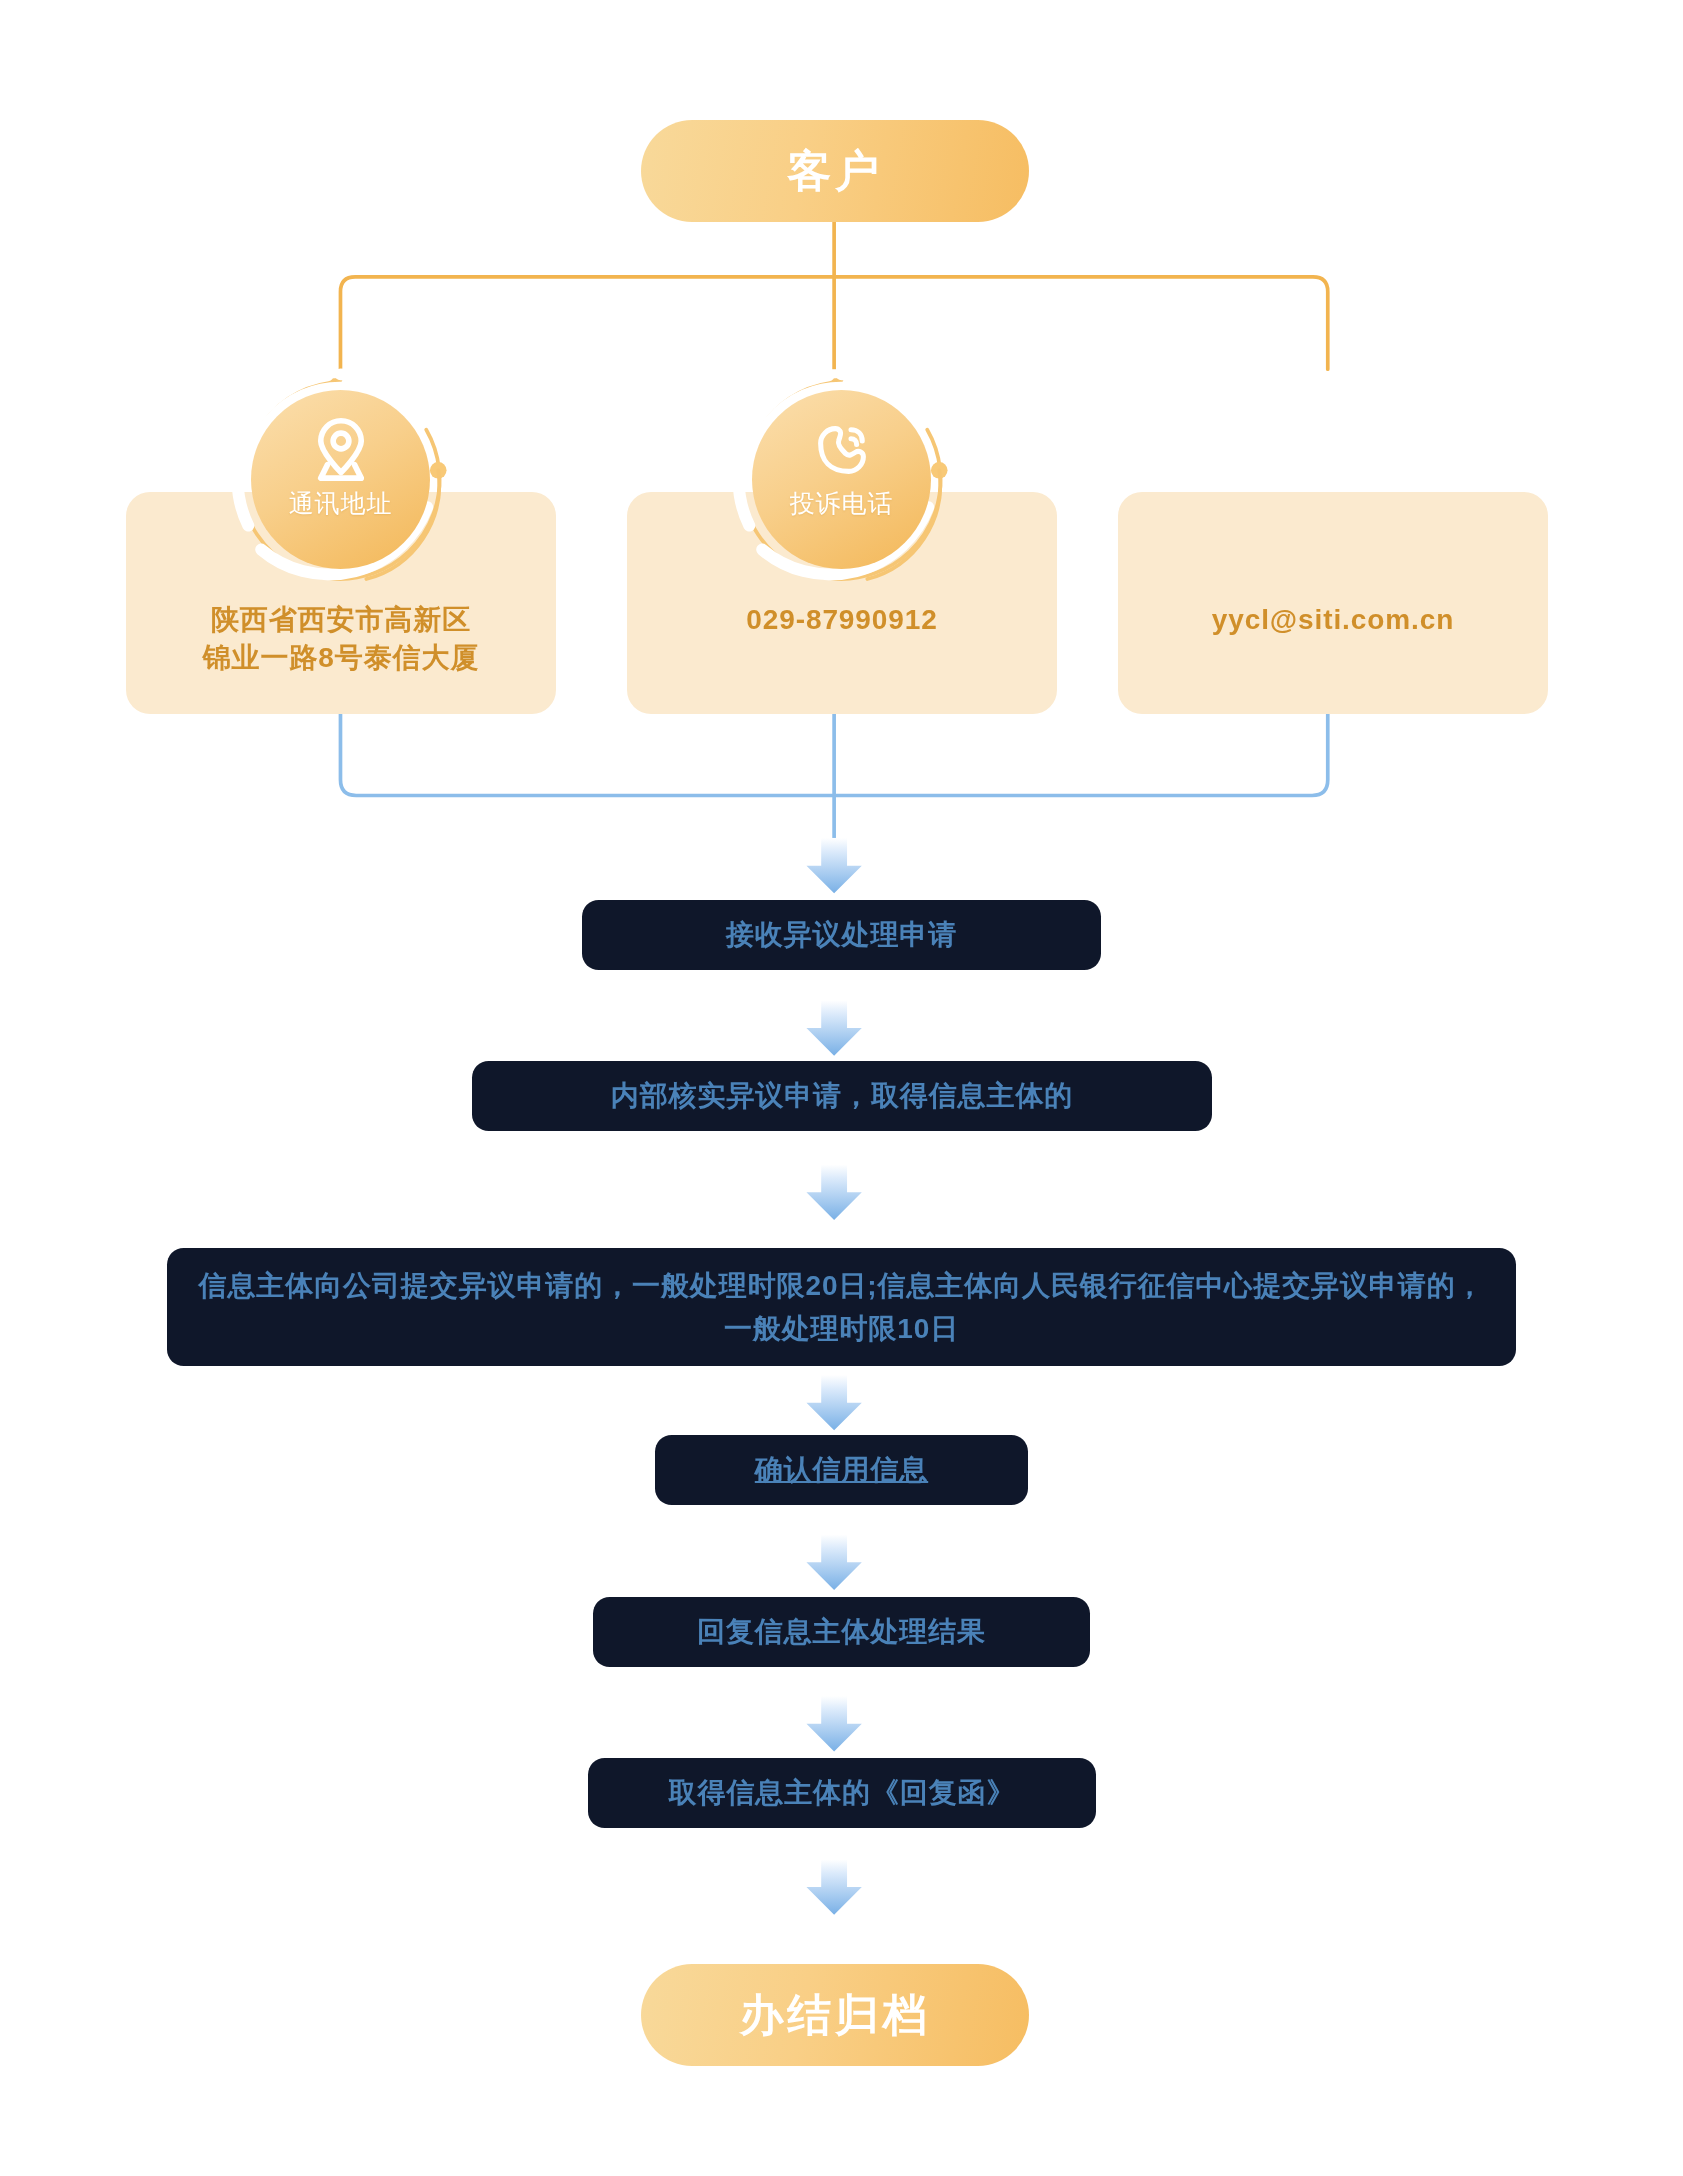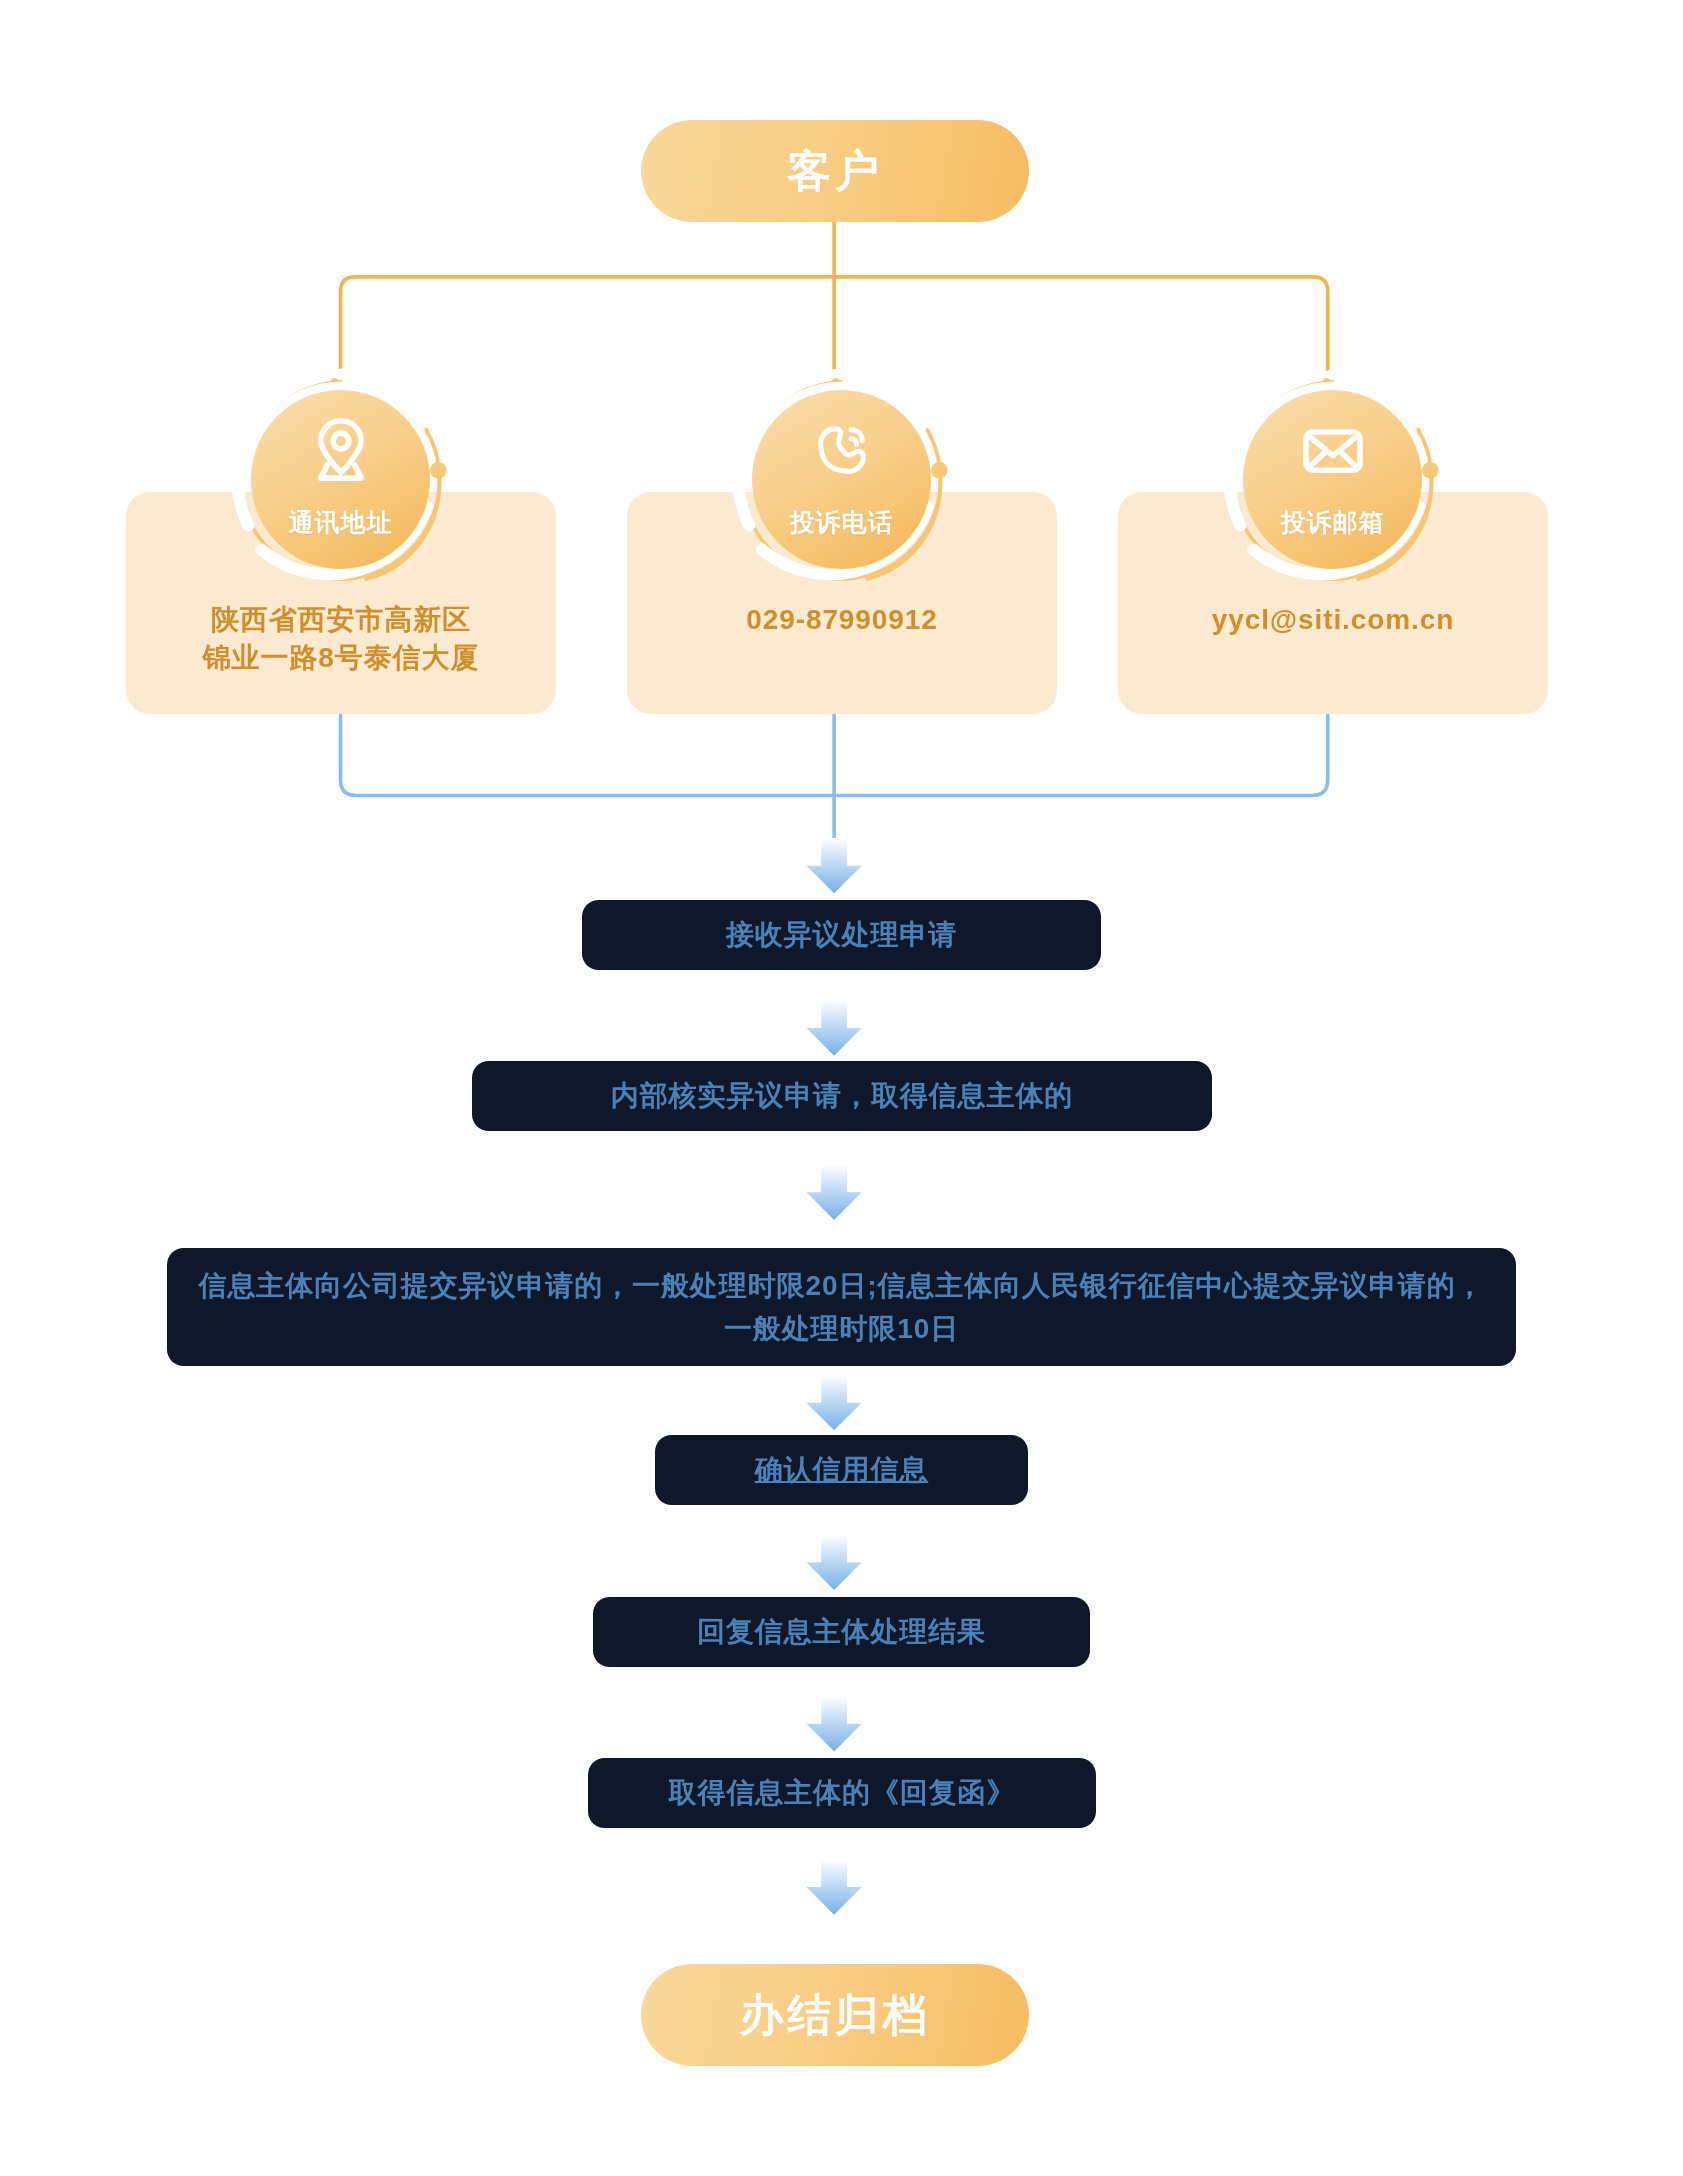--- a/index.html
+++ b/index.html
@@ -100,24 +100,24 @@
     flex-direction: column;
     align-items: center;
     justify-content: flex-start;
   }
   .badge-icon {
     margin-top: 24px;
     width: 72px;
     height: 72px;
   }
   .badge-label {
-    margin-top: 20px;
+    margin-top: 1px;
     color: #ffffff;
     font-size: 25px;
-    font-weight: 700;
+    font-weight: 400;
     letter-spacing: 0.9px;
     text-shadow: 0 0.9px 1.8px rgba(200,140,40,.25);
   }
 
   
   .proc-box {
     position: absolute;
     background: #0f172a;
     border-radius: 16.6px;
     display: flex;
@@ -227,39 +227,20 @@
     <div class="badge-disc">
       <svg class="badge-icon" viewBox="0 0 64 64">
         <path d="M26 13 C19 13 13 19 13 26 C13 42 22 51 38 51 C45 51 51 45 51 38 C51 34 47 32 44 34 C41 36 38 38 35 35 C31 31 28 27 29 24 C30 20 32 17 30 15 C29 13.5 27.5 13 26 13 Z" fill="none" stroke="#ffffff" stroke-width="4.5" stroke-linejoin="round" stroke-linecap="round"></path>
         <path d="M40 14 C46 14 50 18 50 24" fill="none" stroke="#ffffff" stroke-width="4.5" stroke-linecap="round"></path>
         <path d="M40 22 C43 22 45 24 45 27" fill="none" stroke="#ffffff" stroke-width="4.5" stroke-linecap="round"></path>
       </svg>
       <span class="badge-label">投诉电话</span>
     </div>
   </div>
 
-  <div id="badge-email" class="badge">
-    <svg class="badge-rings" viewBox="0 0 244 244">
-      <path d="M 122 14 A 108 108 0 1 0 215 68" stroke="#f6c674" stroke-width="4" fill="none" stroke-linecap="round"></path>
-      <circle cx="228" cy="112" r="9" fill="#f8c977"></circle>
-      <path d="M 228 112 A 106 106 0 0 1 150 230" stroke="#f6c674" stroke-width="4" fill="none" stroke-linecap="round"></path>
-      <path d="M 122 8 A 114 114 0 0 1 206 46" stroke="#ffffff" stroke-width="13" fill="none" stroke-linecap="round"></path>
-      <path d="M 216 152 A 114 114 0 0 1 36 198" stroke="#ffffff" stroke-width="13" fill="none" stroke-linecap="round"></path>
-      <path d="M 22 172 A 114 114 0 0 1 108 9" stroke="#ffffff" stroke-width="13" fill="none" stroke-linecap="round"></path>
-    </svg>
-    <div class="badge-disc">
-      <svg class="badge-icon" viewBox="0 0 64 64">
-        <rect x="8" y="16" width="48" height="34" rx="6" fill="none" stroke="#ffffff" stroke-width="5"></rect>
-        <path d="M11 20 L32 37 L53 20" fill="none" stroke="#ffffff" stroke-width="5" stroke-linecap="round" stroke-linejoin="round"></path>
-        <path d="M11 47 L25 34" fill="none" stroke="#ffffff" stroke-width="5" stroke-linecap="round"></path>
-        <path d="M53 47 L39 34" fill="none" stroke="#ffffff" stroke-width="5" stroke-linecap="round"></path>
-      </svg>
-      <span class="badge-label">投诉邮箱</span>
-    </div>
-  </div>
 
   <div id="proc-1" class="proc-box">
     <span>接收异议处理申请</span>
   </div>
   <div id="proc-2" class="proc-box">
     <span>内部核实异议申请，取得信息主体的</span>
   </div>
   <div id="proc-3" class="proc-box">
     <span>信息主体向公司提交异议申请的，一般处理时限20日;信息主体向人民银行征信中心提交异议申请的，一般处理时限10日</span>
   </div>

